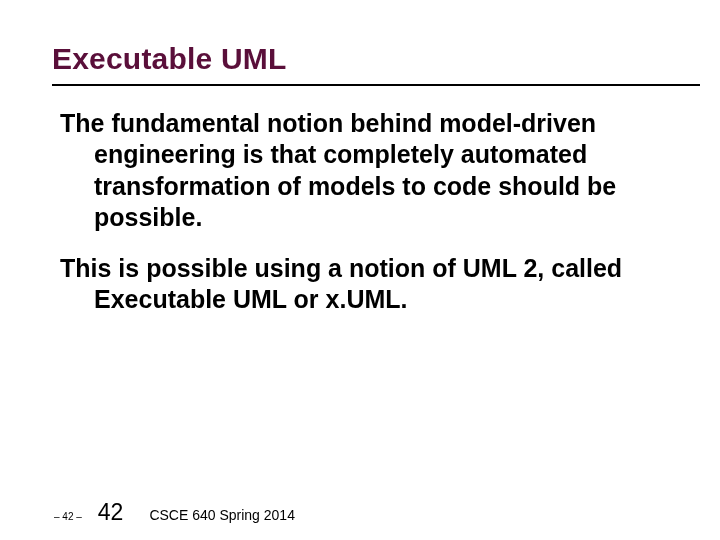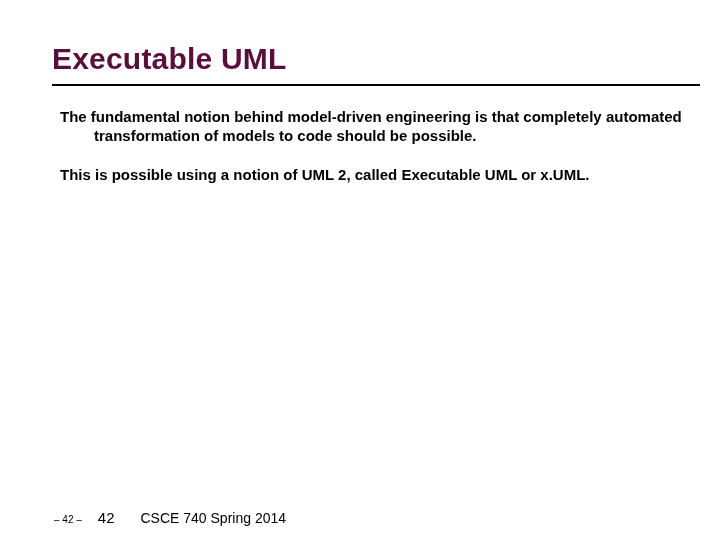--- a/index.html
+++ b/index.html
@@ -17,21 +17,21 @@
     margin-bottom: 6px;
     letter-spacing: 0.2px;
   }
   .rule {
     border: none;
     border-top: 2px solid #000;
     margin-bottom: 22px;
   }
   .para {
     color: #000;
-    font-size: 15px;
+    font-size: 25px;
     font-weight: bold;
     line-height: 1.25;
     margin-bottom: 20px;
     padding-left: 0;
   }
   .para .hang {
     display: block;
     padding-left: 34px;
     text-indent: -34px;
   }
@@ -51,21 +51,21 @@
     flex: 0 0 auto;
     font-size: 10px;
   }
   .footer .center {
     flex: 1 1 auto;
     text-align: center;
     font-size: 16px;
   }
   .footer .page {
     flex: 0 0 auto;
-    font-size: 15px;
+    font-size: 23px;
     margin-right: 18px;
   }
   .footer .course {
     flex: 0 0 auto;
     font-size: 14px;
   }
 </style>
 </head>
 <body>
 
@@ -76,14 +76,14 @@
   <span class="hang">The fundamental notion behind model-driven engineering is that completely automated transformation of models to code should be possible.</span>
 </p>
 
 <p class="para">
   <span class="hang">This is possible using a notion of UML 2, called Executable UML or x.UML.</span>
 </p>
 
 <div class="footer">
   <span class="slide-num-left">– 42 –</span>
   <span class="page">42</span>
-  <span class="course">CSCE 740 Spring  2014</span>
+  <span class="course">CSCE 640 Spring  2014</span>
 </div>
 
 </body></html>

